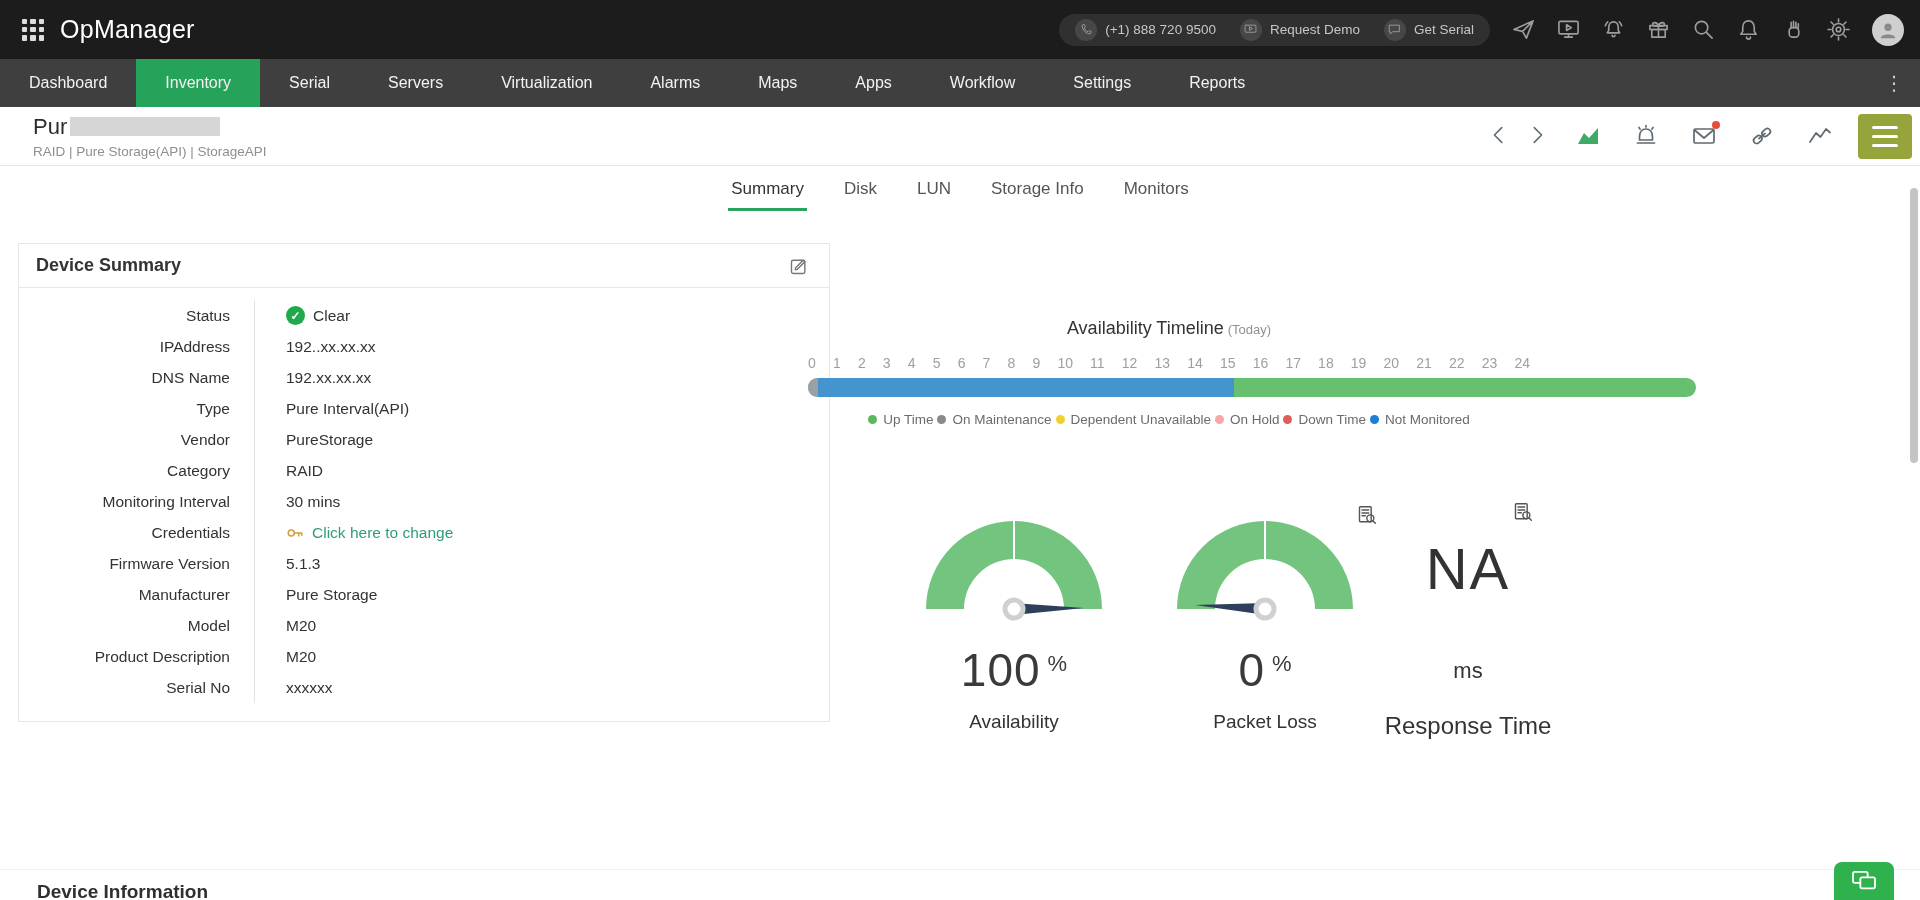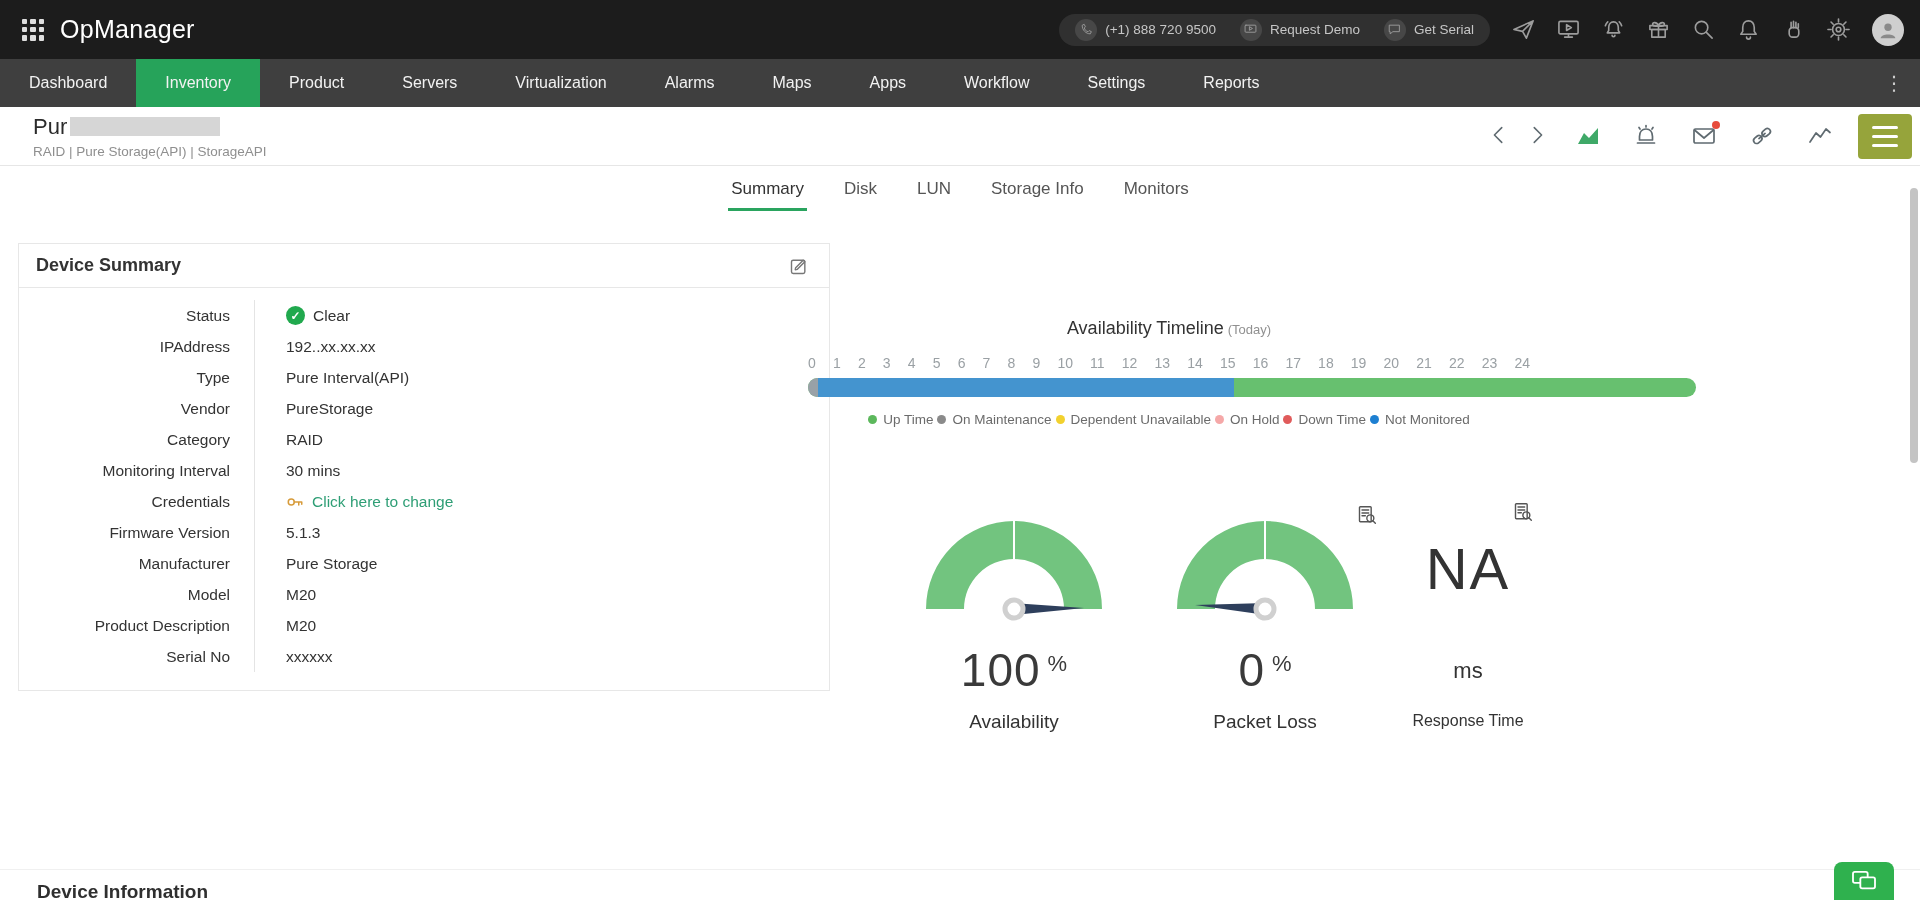--- a/index.html
+++ b/index.html
@@ -85,21 +85,21 @@
 
   
   .gauge-block { position:absolute; width:220px; text-align:center; top:505px; }
   #gauge-availability { left:904px; } #gauge-packetloss { left:1155px; } #gauge-response { left:1358px; }
   .g-num { margin-top:16px; color:#3a3a3a; }
   .g-val { font-size:46px; letter-spacing:1px; }
   .g-unit { font-size:22px; position:relative; top:-15px; margin-left:7px; }
   .g-label { margin-top:14px; font-size:19px; color:#333; }
   .na-val { font-size:58px; color:#333; margin-top:30px; letter-spacing:2px; }
   .na-unit { font-size:22px; color:#333; margin-top:56px; }
-  .na-label { margin-top:28px; font-size:16px; color:#333; }
+  .na-label { margin-top:28px; font-size:24px; color:#333; }
   .report-icon { position:absolute; width:20px; height:20px; cursor:pointer; }
   .report-icon.r1 { left:1357px; top:505px; } .report-icon.r2 { left:1513px; top:502px; }
 
   
   .device-info { position:absolute; top:869px; left:0; width:1920px; height:31px; border-top:1px solid #f0f0f0; background:#fff; }
   .di-title { font-size:19px; font-weight:700; color:#2f2f2f; padding:11px 0 0 37px; }
 
   
   .chat-btn { position:absolute; right:26px; bottom:0; width:60px; height:38px; background:#2fb14e;
               border-radius:8px 8px 0 0; display:flex; align-items:center; justify-content:center; cursor:pointer; }
@@ -205,21 +205,21 @@
           <circle cx="12" cy="9" r="4" fill="#8a8a8a"></circle>
           <path d="M4 21c0-5.5 16-5.5 16 0z" fill="#8a8a8a"></path>
         </svg>
     </span>
   </div>
 </header>
 
 <nav class="mainnav">
   <div class="nav-item">Dashboard</div>
   <div class="nav-item active">Inventory</div>
-  <div class="nav-item">Product</div>
+  <div class="nav-item">Serial</div>
   <div class="nav-item">Servers</div>
   <div class="nav-item">Virtualization</div>
   <div class="nav-item">Alarms</div>
   <div class="nav-item">Maps</div>
   <div class="nav-item">Apps</div>
   <div class="nav-item">Workflow</div>
   <div class="nav-item">Settings</div>
   <div class="nav-item">Reports</div>
   <div class="nav-kebab">⋮</div>
 </nav>
@@ -309,20 +309,24 @@
     <div class="field-row">
       <div class="f-label">Status</div>
       <div class="f-value">
         <span class="status-check">✓</span>
         <span>Clear</span>
       </div>
     </div>
     <div class="field-row">
       <div class="f-label">IPAddress</div>
       <div class="f-value">192..xx.xx.xx</div>
+    </div>
+    <div class="field-row">
+      <div class="f-label">DNS Name</div>
+      <div class="f-value">192.xx.xx.xx</div>
     </div>
     <div class="field-row">
       <div class="f-label">Type</div>
       <div class="f-value">Pure Interval(API)</div>
     </div>
     <div class="field-row">
       <div class="f-label">Vendor</div>
       <div class="f-value">PureStorage</div>
     </div>
     <div class="field-row">

